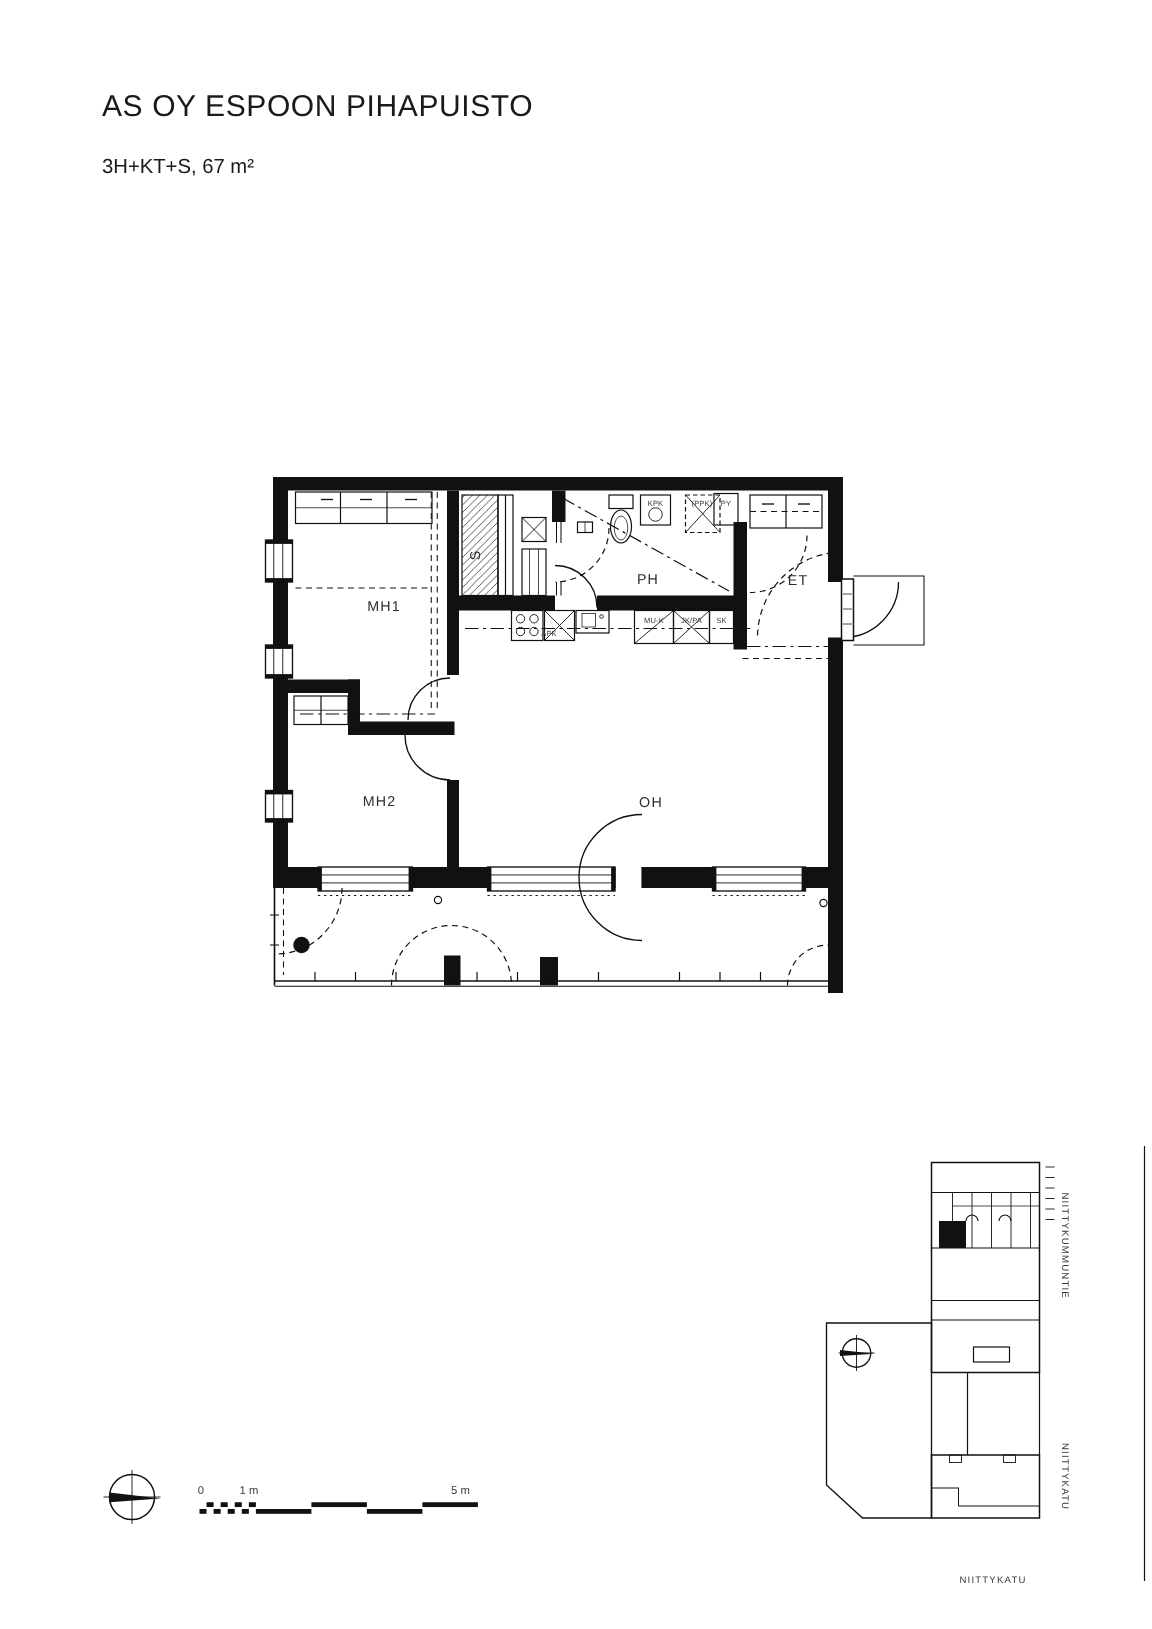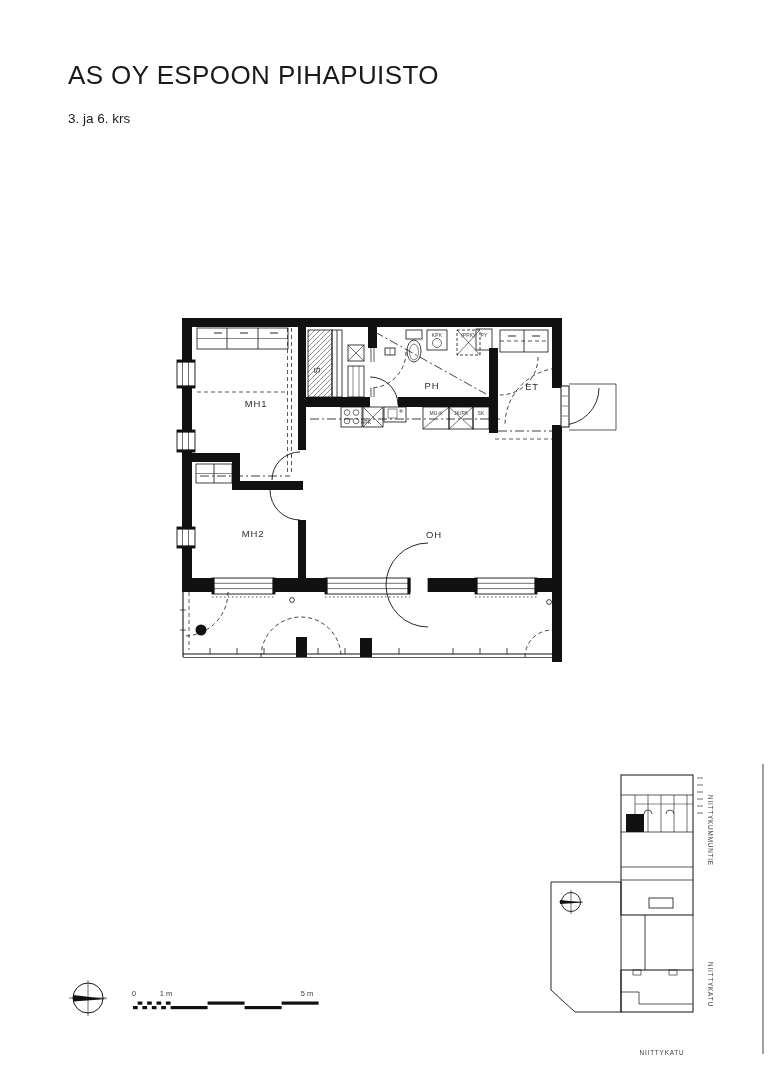--- a/index.html
+++ b/index.html
@@ -1,35 +1,35 @@
 <!DOCTYPE html>
 <html><head>
 <meta charset="utf-8">
 <style>
   html,body{margin:0;padding:0;background:#e8e8e8;}
   .page{position:relative;width:768px;height:1086px;background:#ffffff;
         font-family:"Liberation Sans",sans-serif;color:#1a1a1a;overflow:hidden;margin:0 auto;}
   .header{position:absolute;left:68px;top:60px;}
-  .title{font-size:26px;letter-spacing:0.4px;margin-bottom:20px;}
+  .title{font-size:20px;letter-spacing:0.4px;margin-bottom:20px;}
   .sub{font-size:13.5px;margin-bottom:15px;}
   svg{position:absolute;display:block;}
   svg text{font-family:"Liberation Sans",sans-serif;fill:#2e2e2e;}
   .room-label{font-size:9.5px;letter-spacing:0.8px;}
   .tiny-label{font-size:5px;letter-spacing:0.1px;fill:#3a3a3a;}
   .street-label{font-size:6.4px;letter-spacing:0.8px;fill:#3a3a3a;}
   .scale-label{font-size:7.5px;fill:#3a3a3a;}
 </style>
 </head>
 <body>
 
 <div class="page">
 
   <div class="header">
     <div class="title">AS OY ESPOON PIHAPUISTO</div>
-    <div class="sub">3. ja 6. krs</div>
+    <div class="sub">3H+KT+S, 67 m²</div>
   </div>
 
   <svg style="left:170px;top:300px;" width="470" height="380" viewBox="0 0 470 380">
     <defs>
       <pattern id="hatch" patternUnits="userSpaceOnUse" width="5" height="5">
         <path d="M0,5 L5,0" stroke="#444" stroke-width="0.6"></path>
       </pattern>
     </defs>
 
     <g fill="#111" stroke="none">

